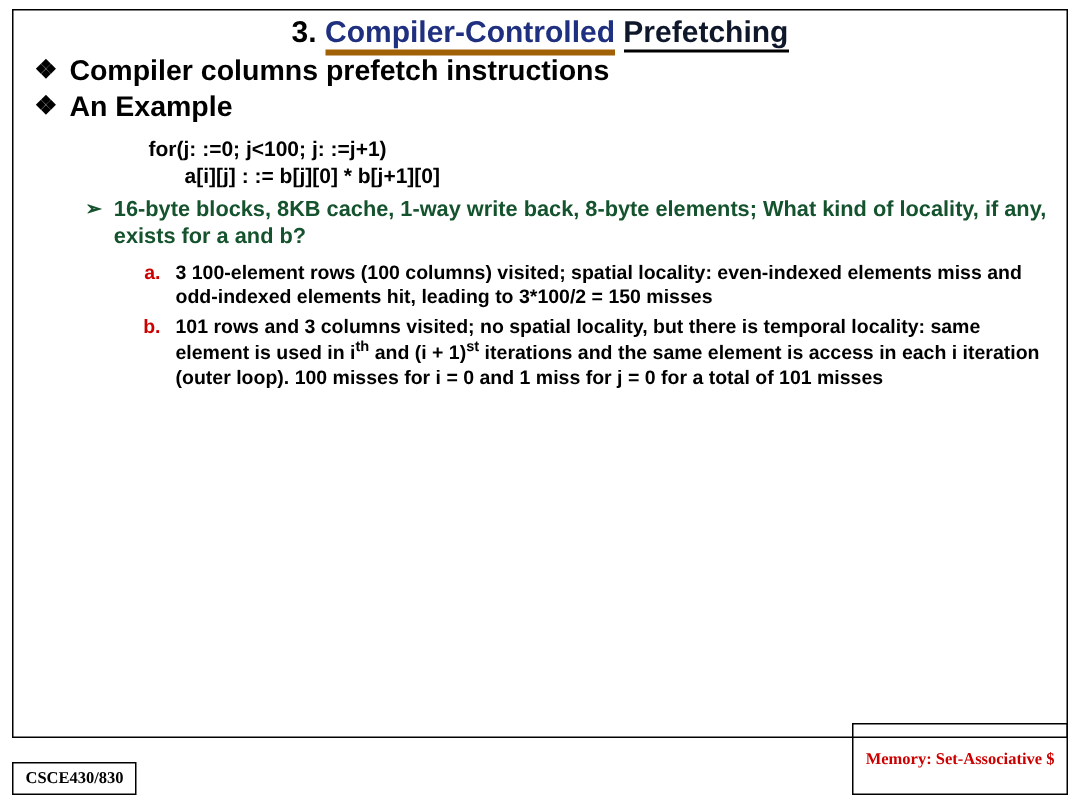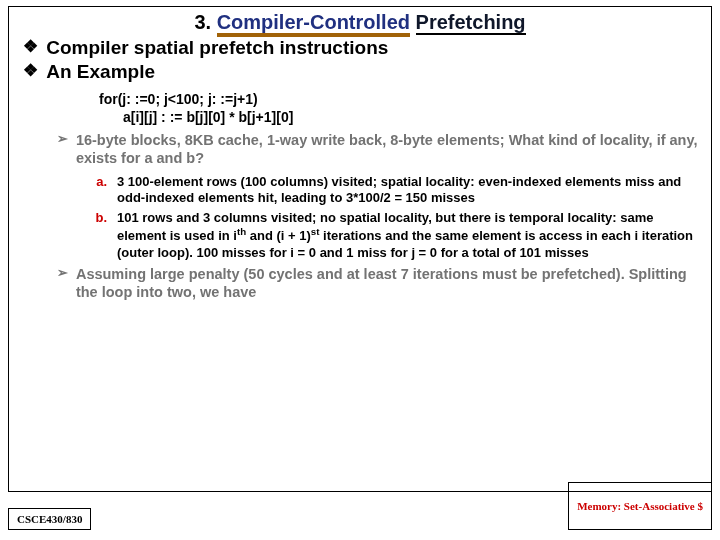--- a/index.html
+++ b/index.html
@@ -62,21 +62,21 @@
     font-weight: bold;
     line-height: 1.35;
     color: #000;
   }
   .code-block .ln2 { padding-left: 24px; }
   .code-block .ln3 { padding-left: 48px; }
   .chev-list { list-style: none; padding-left: 38px; }
   .chev-list > li {
     font-size: 14.5px;
     font-weight: bold;
-    color: #737373;
+    color: #14532d;
     line-height: 1.25;
     display: flex;
     gap: 8px;
     margin-bottom: 4px;
   }
   .chev-list > li::before {
     content: "\27A2";
     font-size: 13px;
     flex: 0 0 auto;
     line-height: 1.3;
@@ -129,21 +129,21 @@
 <div class="slide-frame">
 
   <div class="title-line2">
     <span>3.</span>
     <span class="blueunder">Compiler-Controlled</span>
     <span class="under">Prefetching</span>
   </div>
 
   <ul class="diamond-list">
     <li>
-        <span>Compiler spatial prefetch instructions</span>
+        <span>Compiler columns prefetch instructions</span>
       </li>
     <li>
         <span>An Example</span>
       </li>
   </ul>
 
   <div class="code-block">
     <div class="ln2">for(j: :=0; j&lt;100; j: :=j+1)</div>
     <div class="ln3">a[i][j] : := b[j][0] * b[j+1][0]</div>
   </div>
@@ -158,22 +158,17 @@
     <li>
       <span class="marker">a.</span>
       <span>3 100-element rows (100 columns) visited; spatial locality: even-indexed elements miss and odd-indexed elements hit, leading to  3*100/2 = 150 misses</span>
     </li>
     <li>
       <span class="marker">b.</span>
       <span><span>101 rows and 3 columns visited; no spatial locality, but there is temporal locality: same element is used in i</span><sup>th</sup><span> and (i + 1)</span><sup>st</sup><span> iterations and the same element is access in each i iteration (outer loop). 100 misses for i = 0 and 1 miss for j = 0 for a total of 101 misses</span></span>
     </li>
   </ul>
 
-  <ul class="chev-list">
-    <li>
-        <span>Assuming large penalty (50 cycles and at least 7 iterations must be prefetched). Splitting the loop into two, we have</span>
-      </li>
-  </ul>
 
 </div>
 
 <div class="footer-left">CSCE430/830</div>
 <div class="footer-right">Memory: Set-Associative $</div>
 
 </body></html>

